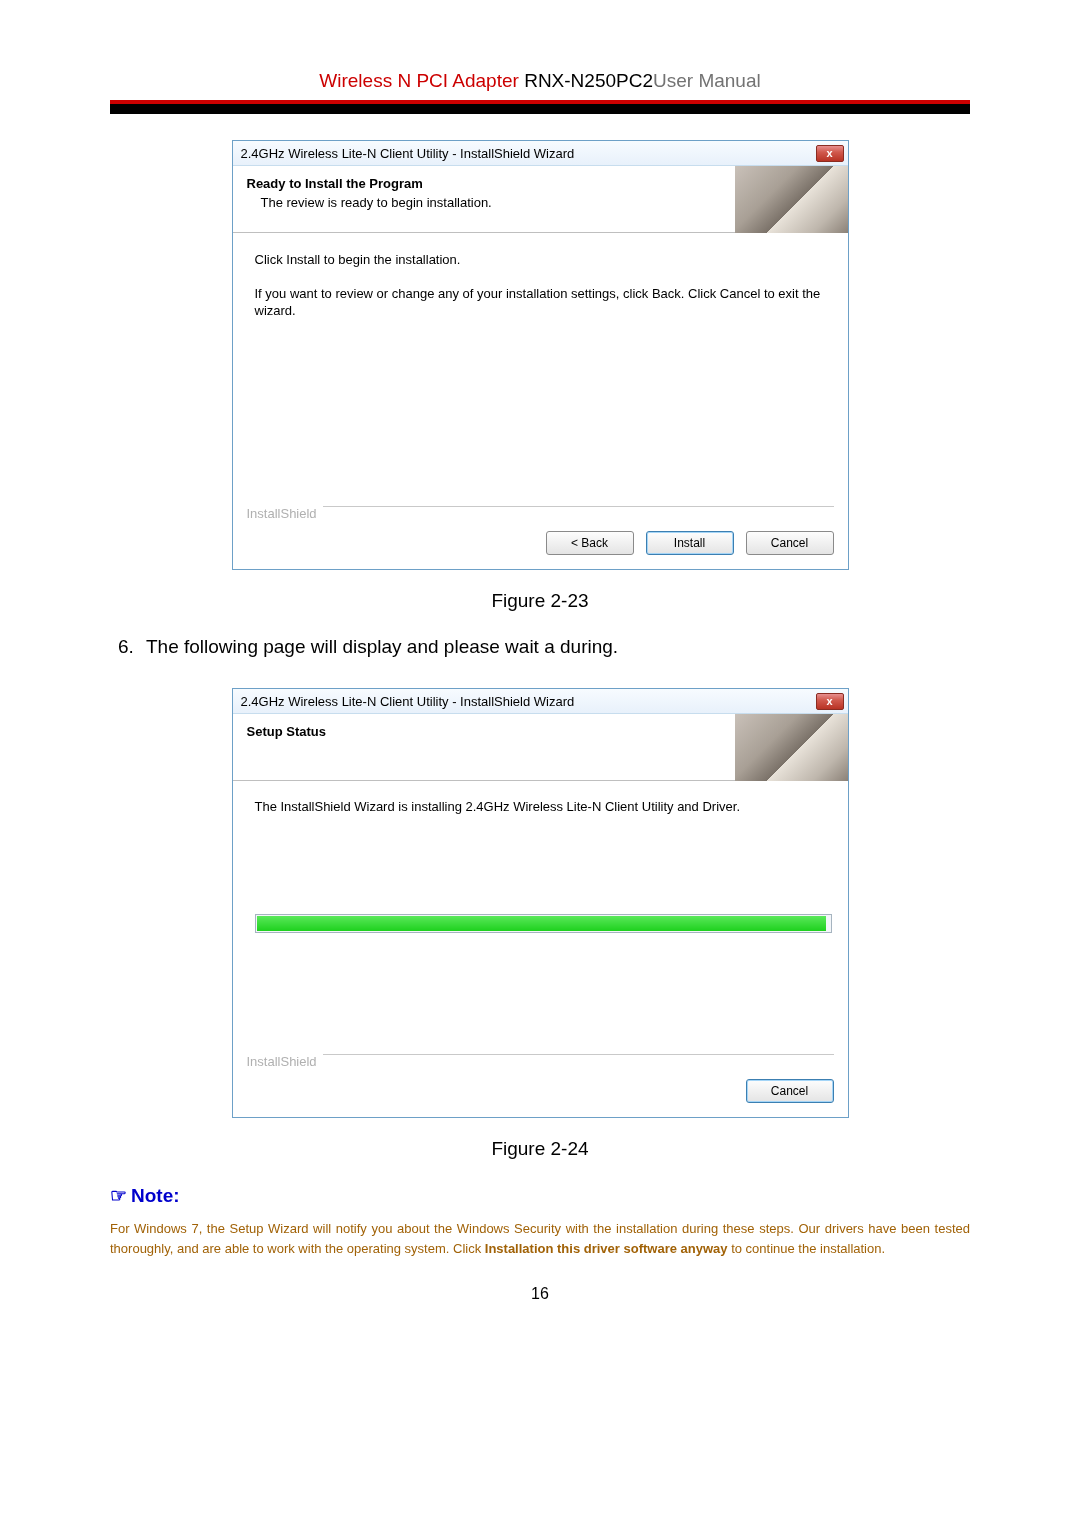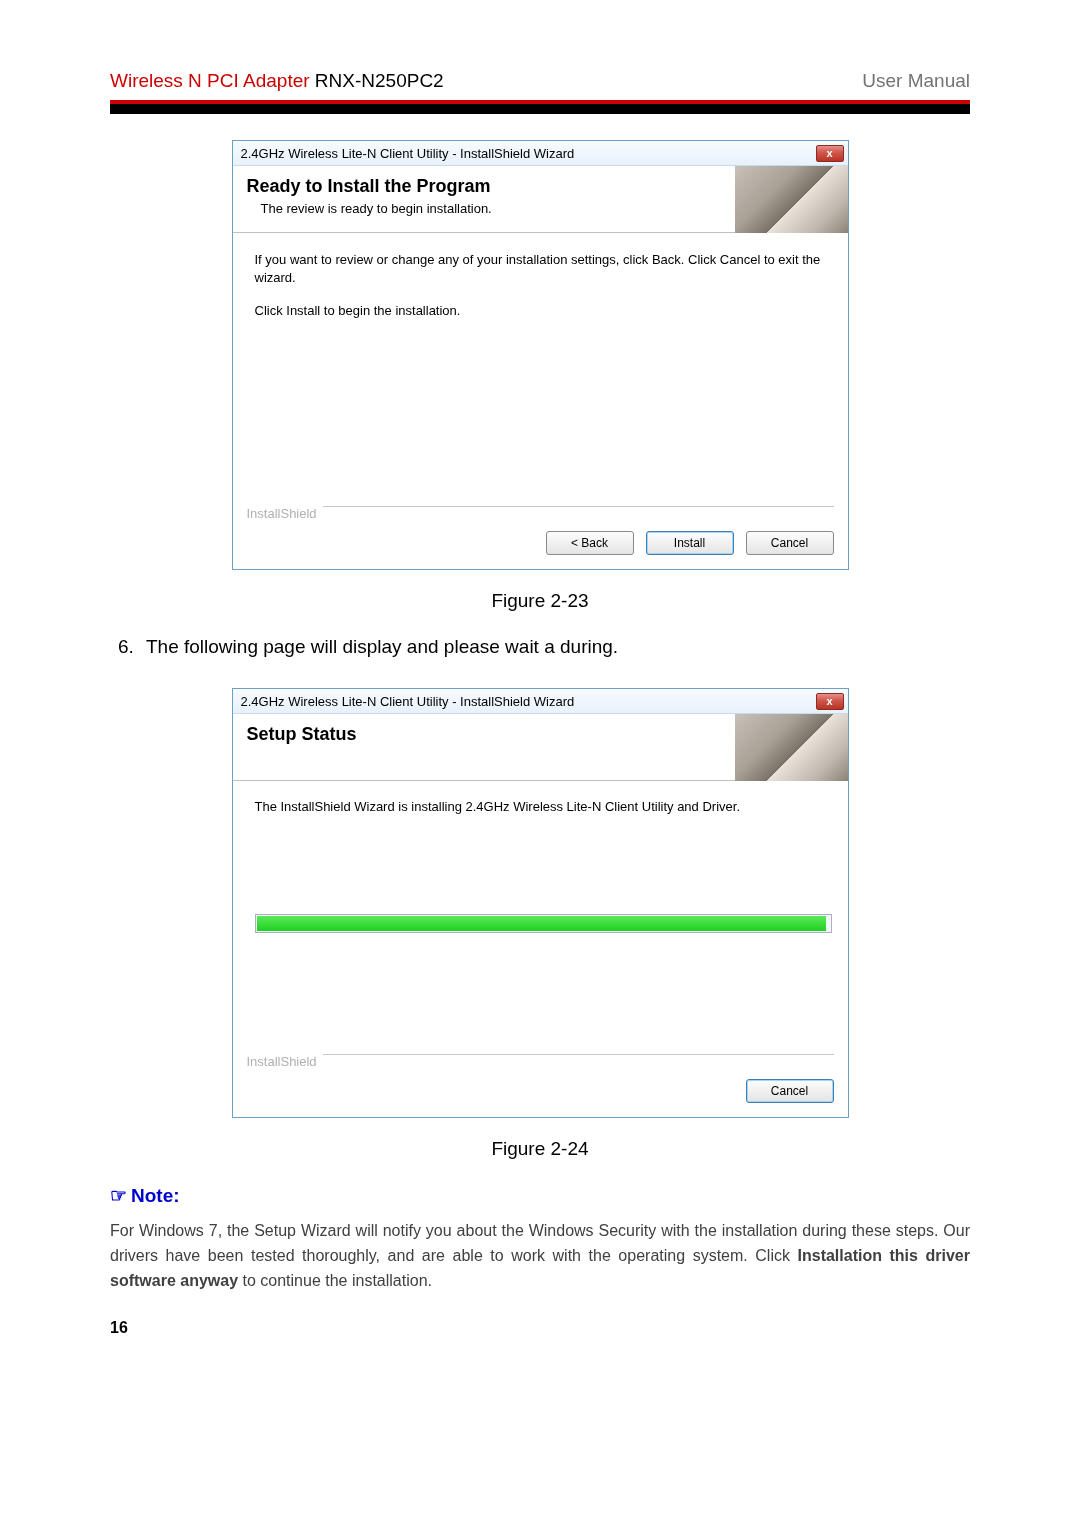--- a/index.html
+++ b/index.html
@@ -8,21 +8,21 @@
     font-family: Arial, sans-serif;
     width: 1080px;
     height: 1527px;
     position: relative;
   }
   .page {
     padding: 70px 110px 40px 110px;
   }
   .header-row {
     display: flex;
-    justify-content: space-between;
+    justify-content: center;
     align-items: baseline;
     font-size: 19px;
     margin-bottom: 8px;
   }
   .header-product { color: #c00; }
   .header-model { color: #000; }
   .header-manual { color: #737373; }
   .red-bar { height: 4px; background: #c00; }
   .black-bar { height: 10px; background: #000; margin-bottom: 26px; }
 
@@ -54,21 +54,21 @@
     font-size: 11px; font-weight: bold;
     display: flex; align-items: center; justify-content: center;
     line-height: 1;
   }
   .dlg-header {
     display: flex;
     border-bottom: 1px solid #bfbfbf;
     height: 67px;
   }
   .dlg-header-text { flex: 1; padding: 10px 12px 0 14px; }
-  .dlg-header-text .bold { font-weight: bold; font-size: 18px; }
+  .dlg-header-text .bold { font-weight: bold; font-size: 13px; }
   .dlg-header-text .sub { font-size: 13px; padding-left: 14px; margin-top: 4px; }
   .dlg-header-img {
     width: 113px; height: 67px;
     background: linear-gradient(135deg, #c9c1b9 0%, #a9a096 35%, #7a7168 55%, #e8e2d9 55%, #bfb7ad 80%, #8b8177 100%);
   }
   .dlg-body {
     height: 263px;
     padding: 18px 16px 0 22px;
     font-size: 13px;
     position: relative;
@@ -122,27 +122,27 @@
   .note-head {
     color: #0000cc;
     font-size: 19px;
     font-weight: bold;
     display: flex;
     align-items: center;
     gap: 4px;
     margin: 16px 0 12px 0;
   }
   .note-body {
-    color: #404040;
-    font-size: 16px;
+    color: #a16207;
+    font-size: 13px;
     line-height: 1.55;
     text-align: justify;
   }
   .note-body .bold { font-weight: bold; }
-  .page-num { font-size: 16px; margin-top: 26px; font-weight: bold; }
+  .page-num { text-align: center; font-size: 16px; margin-top: 26px; }
 </style>
 </head>
 <body>
 
 <div class="page">
   <div class="header-row">
     <div>
       <span class="header-product">Wireless N PCI Adapter</span><span class="header-model"> RNX-N250PC2</span>
     </div>
     <div class="header-manual">User Manual</div>
@@ -156,22 +156,22 @@
       <span class="dlg-close">x</span>
     </div>
     <div class="dlg-header">
       <div class="dlg-header-text">
         <div class="bold">Ready to Install the Program</div>
         <div class="sub">The review is ready to begin installation.</div>
       </div>
       <div class="dlg-header-img"></div>
     </div>
     <div class="dlg-body">
+      <p>Click Install to begin the installation.</p>
       <p>If you want to review or change any of your installation settings, click Back. Click Cancel to exit the wizard.</p>
-      <p>Click Install to begin the installation.</p>
     </div>
     <div class="dlg-footer">
       <div class="brand-line">
         <span class="brand-text">InstallShield</span>
         <div class="brand-hr"></div>
       </div>
       <div class="btn-row">
         <div class="win-btn">&lt; Back</div>
         <div class="win-btn default">Install</div>
         <div class="win-btn">Cancel</div>

